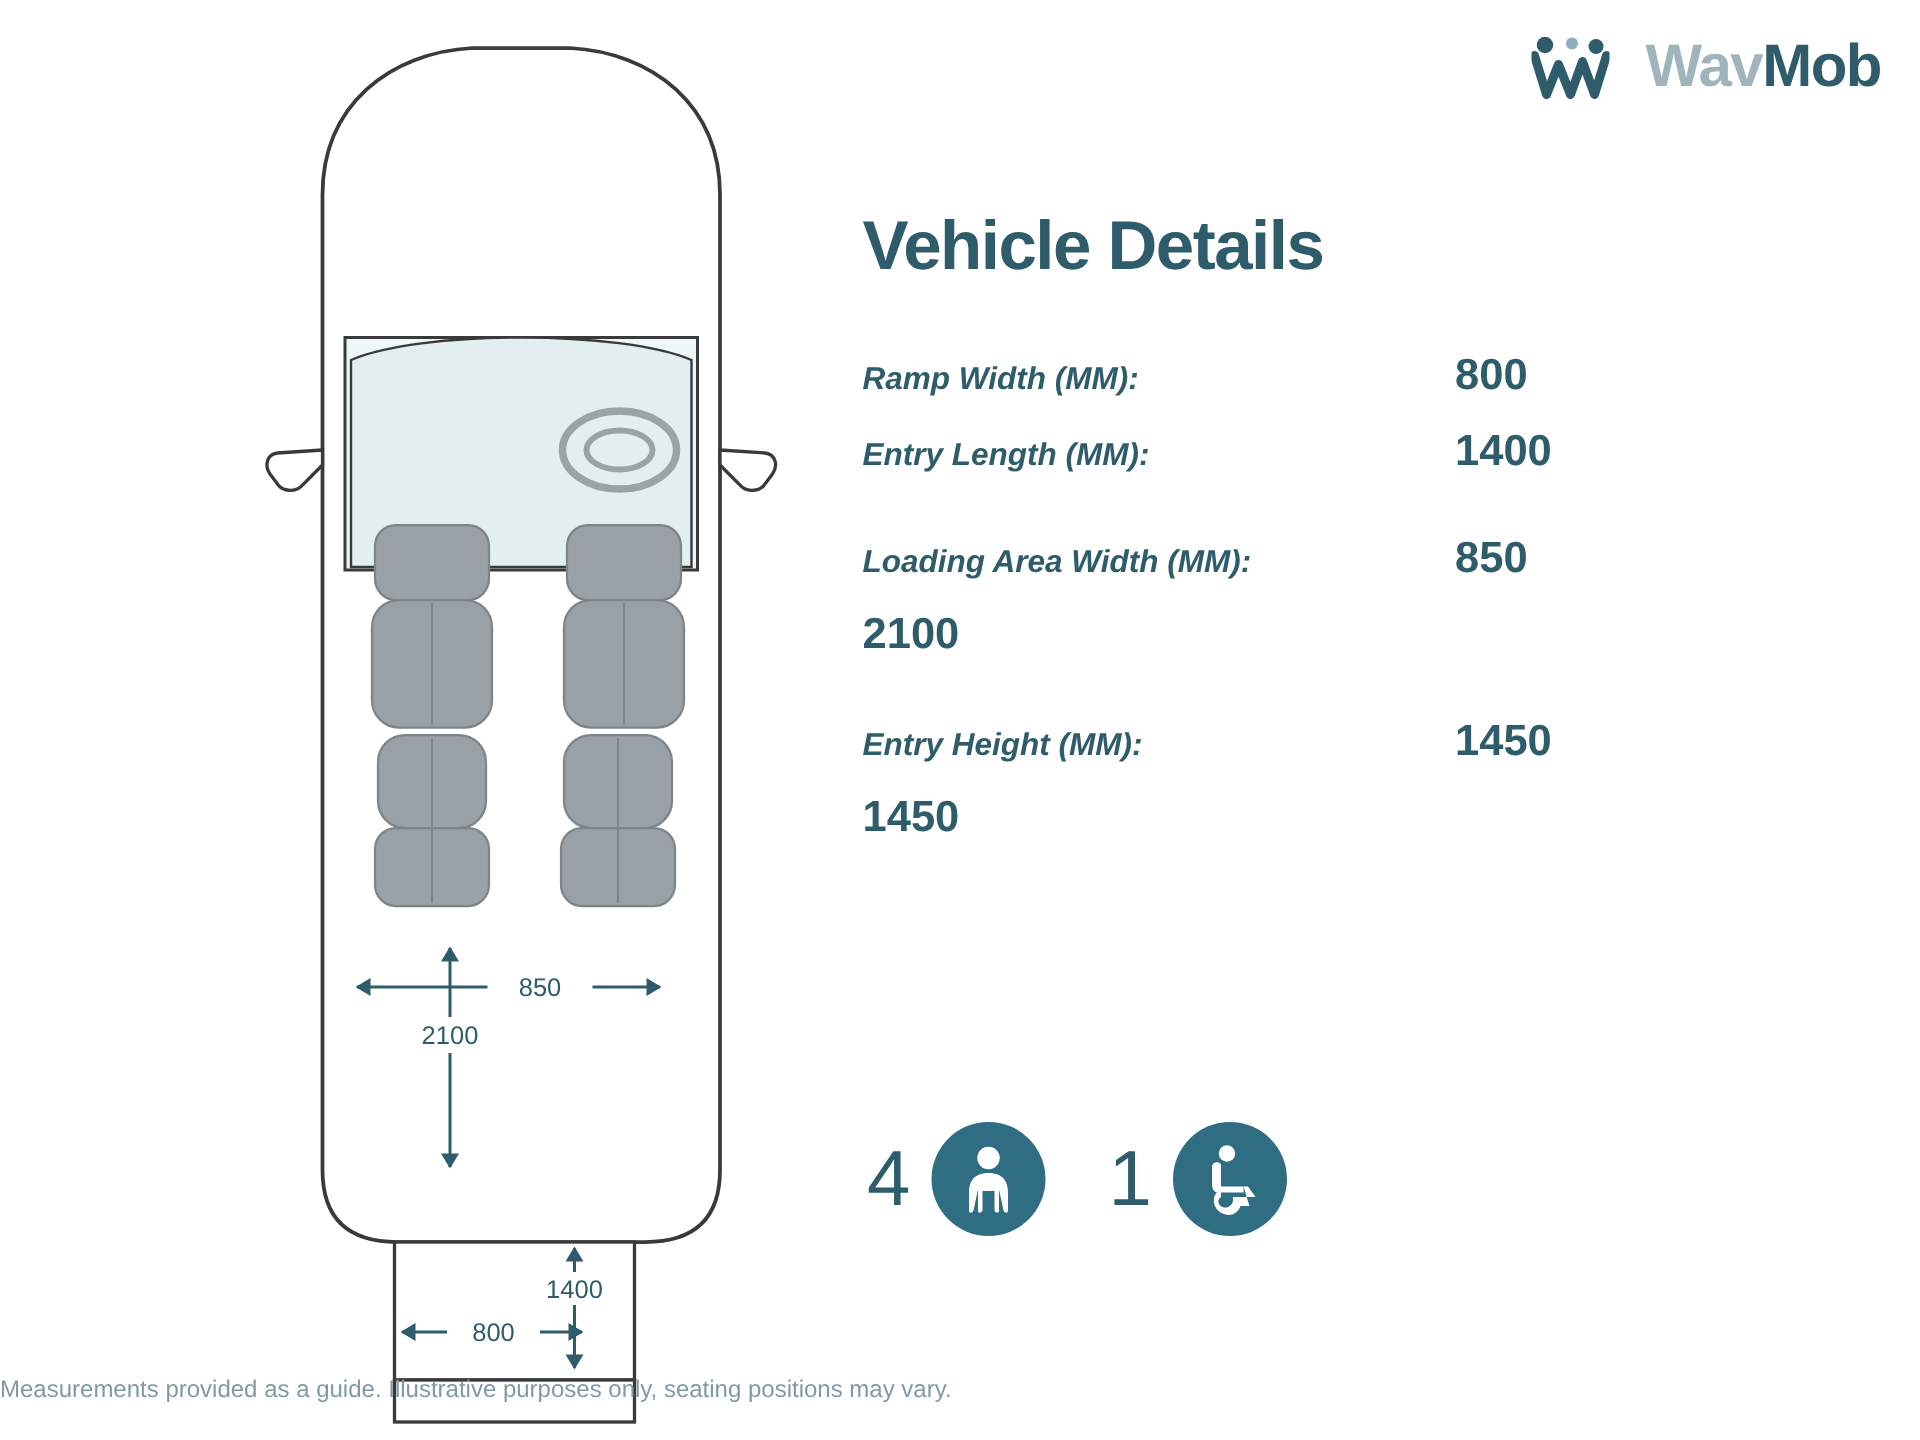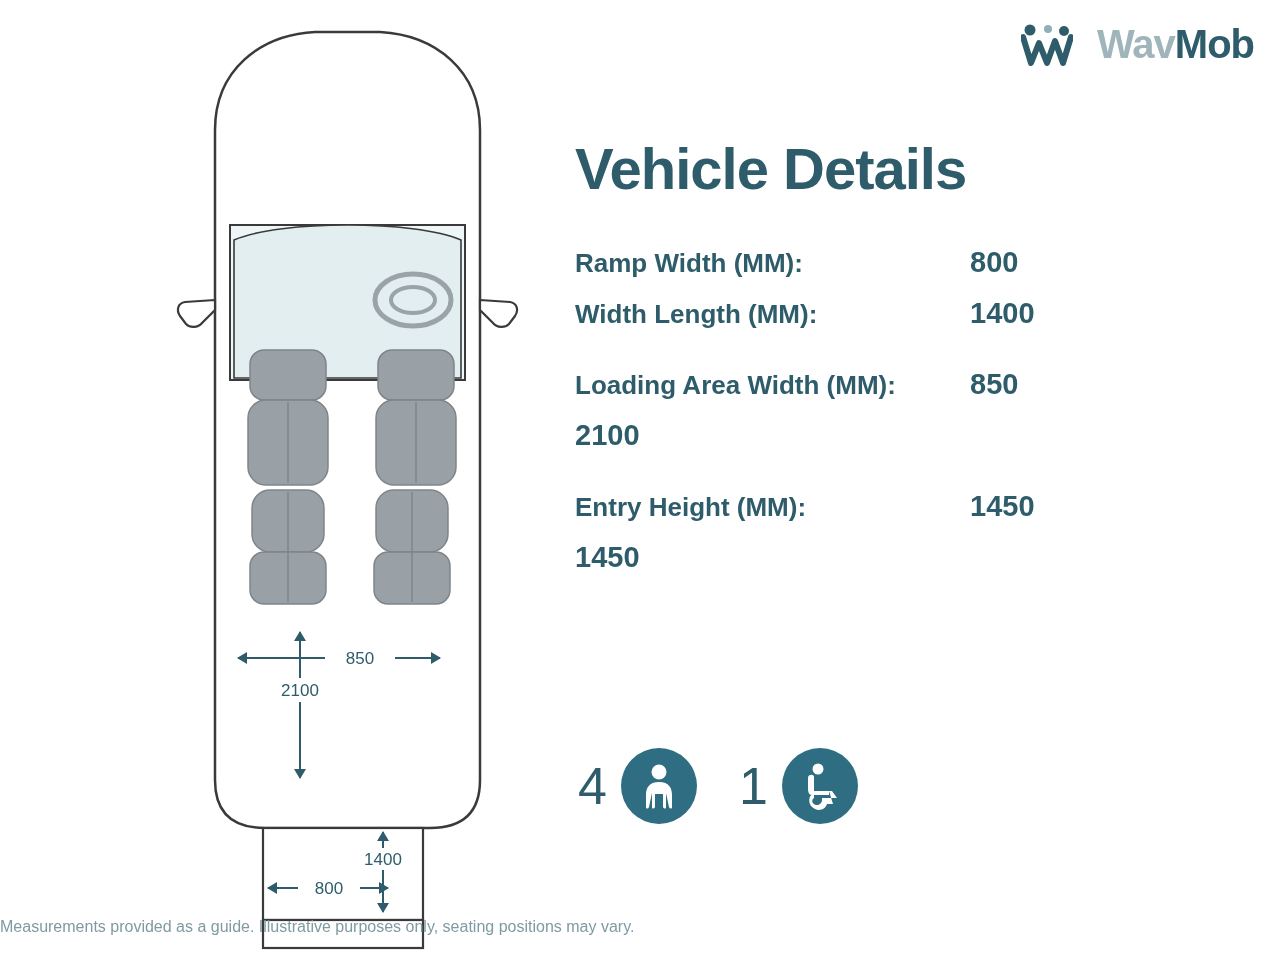--- a/index.html
+++ b/index.html
@@ -40,38 +40,39 @@
 
   
   .panel {
     position: absolute;
     left: 575px;
     top: 140px;
     width: 640px;
   }
   .panel h1 {
     margin: 0 0 48px 0;
-    font-size: 58px;
+    font-size: 46px;
     line-height: 1;
     font-weight: bold;
     color: #2e5c6b;
     letter-spacing: -1px;
   }
   .spec-group { margin-bottom: 38px; }
   .spec-row {
     display: flex;
     align-items: baseline;
     margin-bottom: 18px;
   }
   .spec-label {
-    font-size: 26px;
+    font-size: 21px;
     font-weight: bold;
     color: #2e5c6b;
     width: 395px;
     white-space: nowrap;
+    font-style: italic;
   }
   .spec-value {
     font-size: 29px;
     font-weight: bold;
     color: #2e5c6b;
     text-align: left;
   }
 
   
   .capacity {
@@ -220,21 +221,21 @@
 
 <div class="panel">
   <h1>Vehicle Details</h1>
 
   <div class="spec-group">
     <div class="spec-row">
       <span class="spec-label">Ramp Width (MM):</span>
       <span class="spec-value">800</span>
     </div>
     <div class="spec-row">
-      <span class="spec-label">Width Length (MM):</span>
+      <span class="spec-label">Entry Length (MM):</span>
       <span class="spec-value">1400</span>
     </div>
   </div>
 
   <div class="spec-group">
     <div class="spec-row">
       <span class="spec-label">Loading Area Width (MM):</span>
       <span class="spec-value">850</span>
     </div>
     <div class="spec-row">

